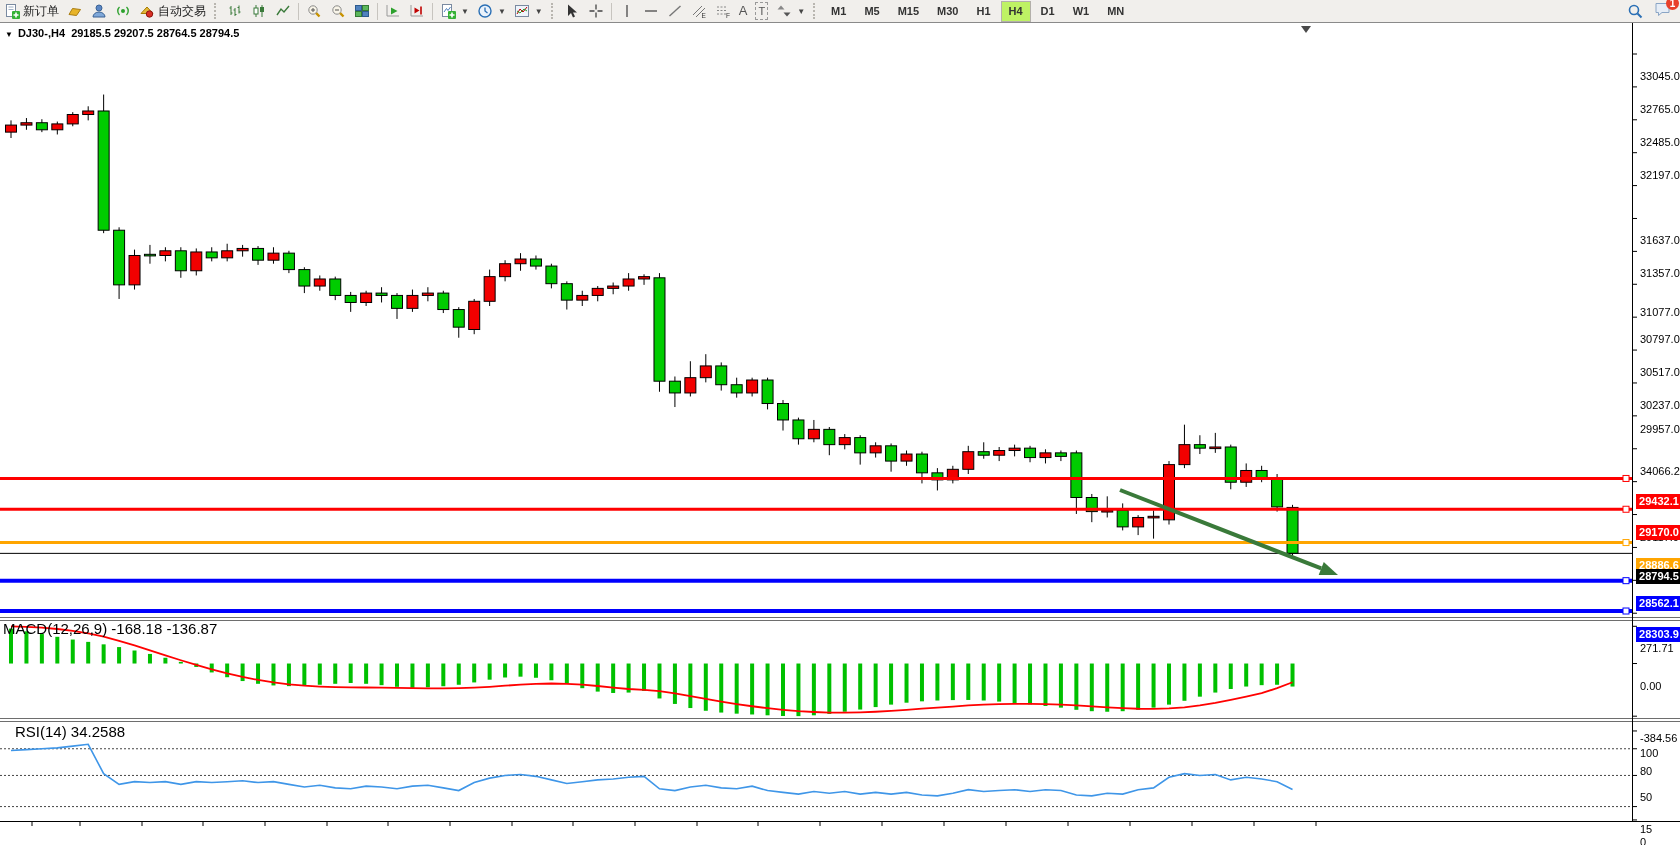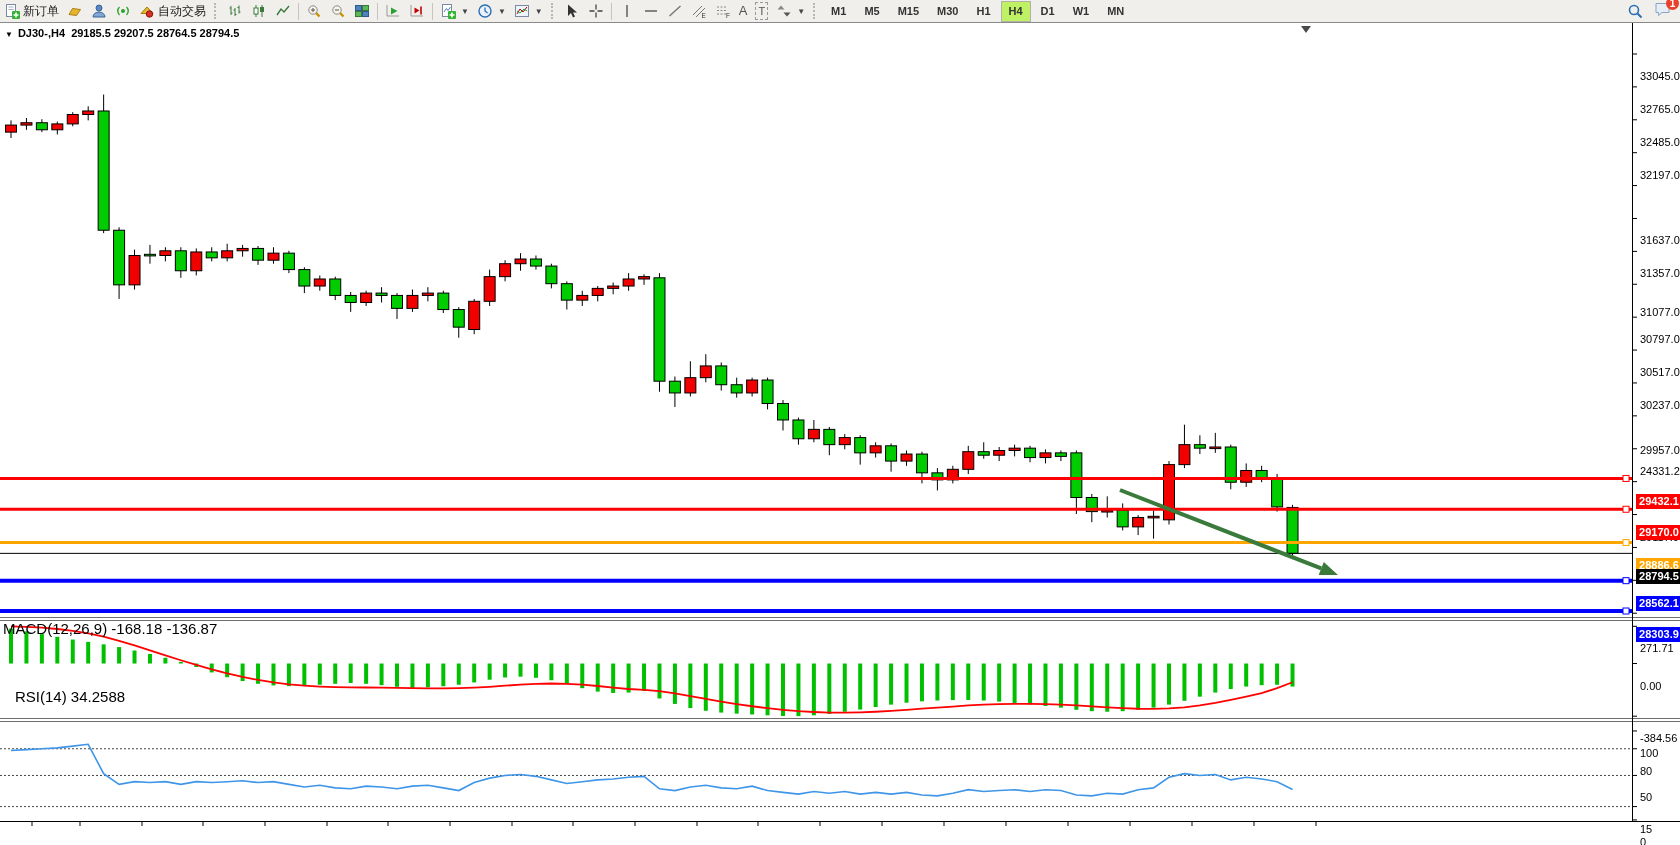--- a/index.html
+++ b/index.html
@@ -549,36 +549,36 @@
       <line x1="1130" y1="798" x2="1130" y2="803" stroke="#000"></line>
       <line x1="1192" y1="798" x2="1192" y2="803" stroke="#000"></line>
       <line x1="1254" y1="798" x2="1254" y2="803" stroke="#000"></line>
       <line x1="1316" y1="798" x2="1316" y2="803" stroke="#000"></line>
     </svg>
 
   <div id="sym-header" class="ov">
     <span class="mk">▼</span><span>DJ30-,H4</span>&nbsp;&nbsp;<span>29185.5 29207.5 28764.5 28794.5</span>
   </div>
   <div class="ind-label" style="top:597px;">MACD(12,26,9) -168.18 -136.87</div>
-  <div class="ind-label" style="top:665px;padding-left:12px;">RSI(14) 34.2588</div>
+  <div class="ind-label" style="top:700px;padding-left:12px;">RSI(14) 34.2588</div>
 
   <div id="overlay">
       <div class="ov axis-num" style="left: 1640px; top: 47.0041px;">33045.0</div>
       <div class="ov axis-num" style="left: 1640px; top: 79.8996px;">32765.0</div>
       <div class="ov axis-num" style="left: 1640px; top: 112.795px;">32485.0</div>
       <div class="ov axis-num" style="left: 1640px; top: 145.691px;">32197.0</div>
       <div class="ov axis-num" style="left: 1704px; top: 178.586px;">31917.0</div>
       <div class="ov axis-num" style="left: 1640px; top: 211.482px;">31637.0</div>
       <div class="ov axis-num" style="left: 1640px; top: 244.377px;">31357.0</div>
       <div class="ov axis-num" style="left: 1640px; top: 283px;">31077.0</div>
       <div class="ov axis-num" style="left: 1640px; top: 310.169px;">30797.0</div>
       <div class="ov axis-num" style="left: 1640px; top: 343.064px;">30517.0</div>
       <div class="ov axis-num" style="left: 1640px; top: 375.96px;">30237.0</div>
-      <div class="ov axis-num" style="left: 1640px; top: 421px;">29957.0</div>
-      <div class="ov axis-num" style="left: 1640px; top: 441.751px;">24331.2</div>
+      <div class="ov axis-num" style="left: 1640px; top: 400px;">29957.0</div>
+      <div class="ov axis-num" style="left: 1640px; top: 441.751px;">34066.2</div>
       <div class="ov axis-num" style="left: 1640px; top: 474.646px;">29397.0</div>
       <div class="ov axis-num" style="left: 1640px; top: 507.542px;">29117.0</div>
       <div class="ov axis-num" style="left: 1640px; top: 540.438px;">28837.0</div>
       <div class="ov axis-num" style="left: 1640px; top: 573.333px;">28557.0</div>
       <div class="ov axis-num" style="left: 1640px; top: 606.229px;">28277.0</div>
       <div class="ov axis-num" style="left: 1640px; top: 619.3px;">271.71</div>
       <div class="ov axis-num" style="left: 1640px; top: 656.521px;">0.00</div>
       <div class="ov axis-num" style="left: 1640px; top: 709.2px;">-384.56</div>
       <div class="ov axis-num" style="left: 1640px; top: 723.964px;">100</div>
       <div class="ov axis-num" style="left: 1640px; top: 741.758px;">80</div>

